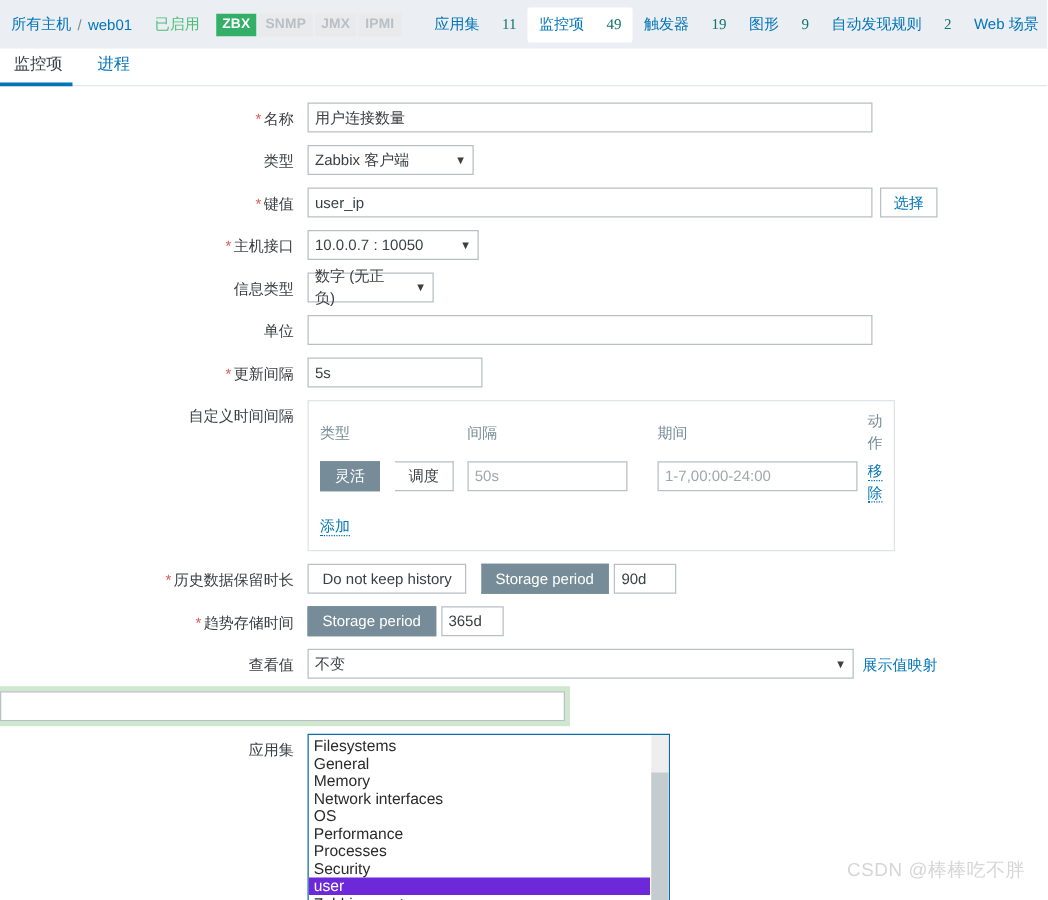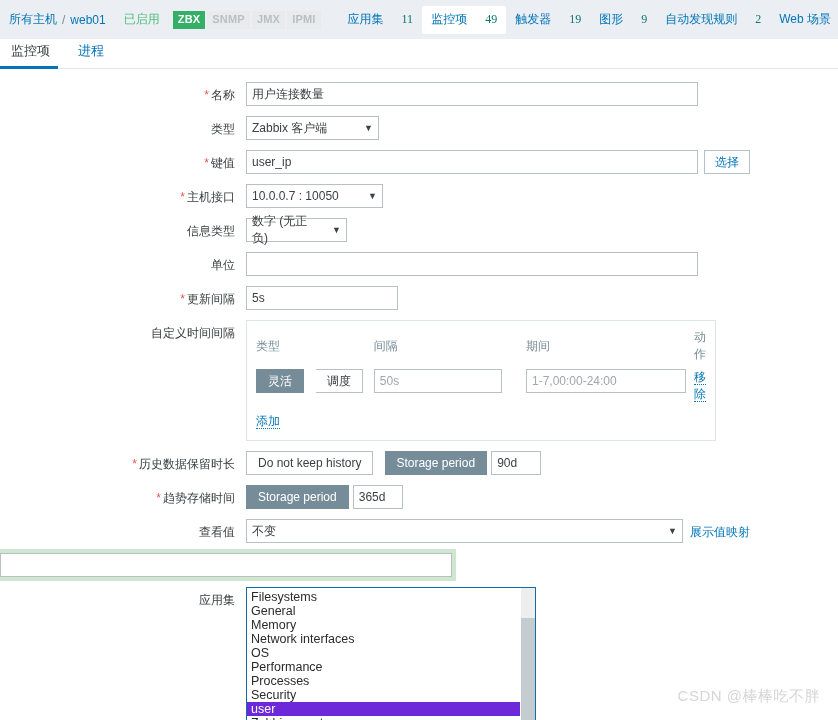--- a/index.html
+++ b/index.html
@@ -113,21 +113,21 @@
     background: #ffffff;
     font-family: "Liberation Sans", "DejaVu Sans", sans-serif;
     font-size: 12px;
     color: #3c4043;
     padding: 0 5px;
     outline: none;
     line-height: 22px;
   }
   input.txt::placeholder { color: #a0a6ab; }
   .w452 { width: 452px; }
-  .w148 { width: 152px; }
+  .w148 { width: 140px; }
   .w72  { width: 50px; }
 
   .sel {
     height: 24px;
     border: 1px solid #b8bfc5;
     background: #ffffff;
     font-size: 12px;
     color: #3c4043;
     display: flex;
     align-items: center;

